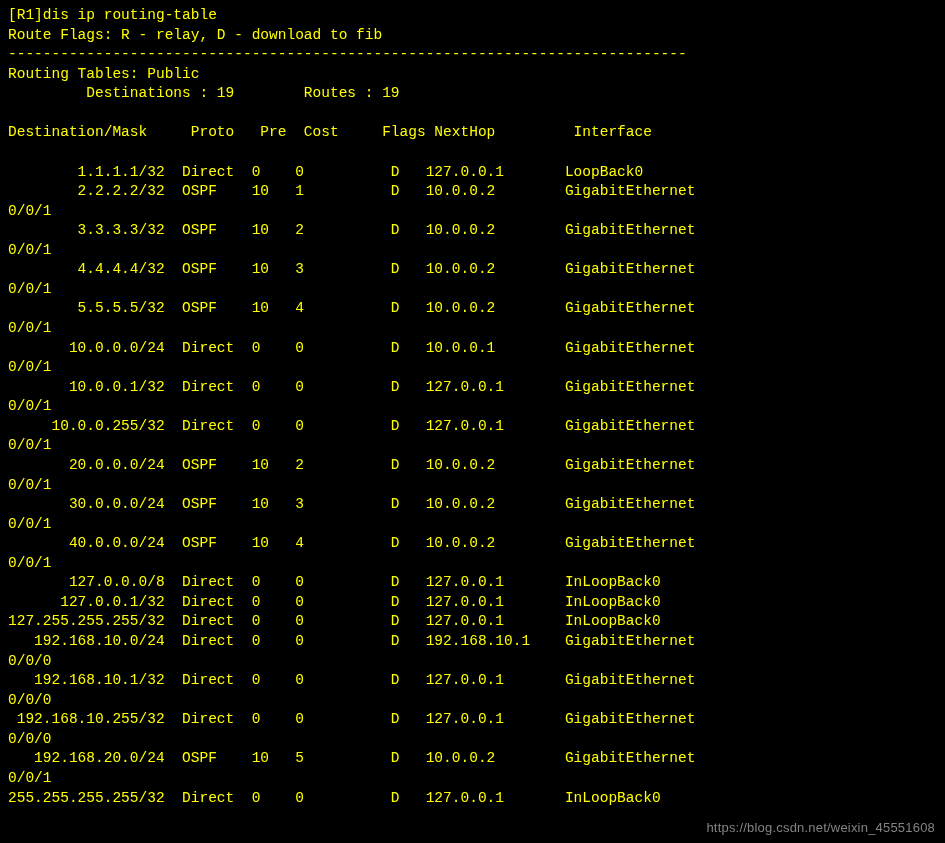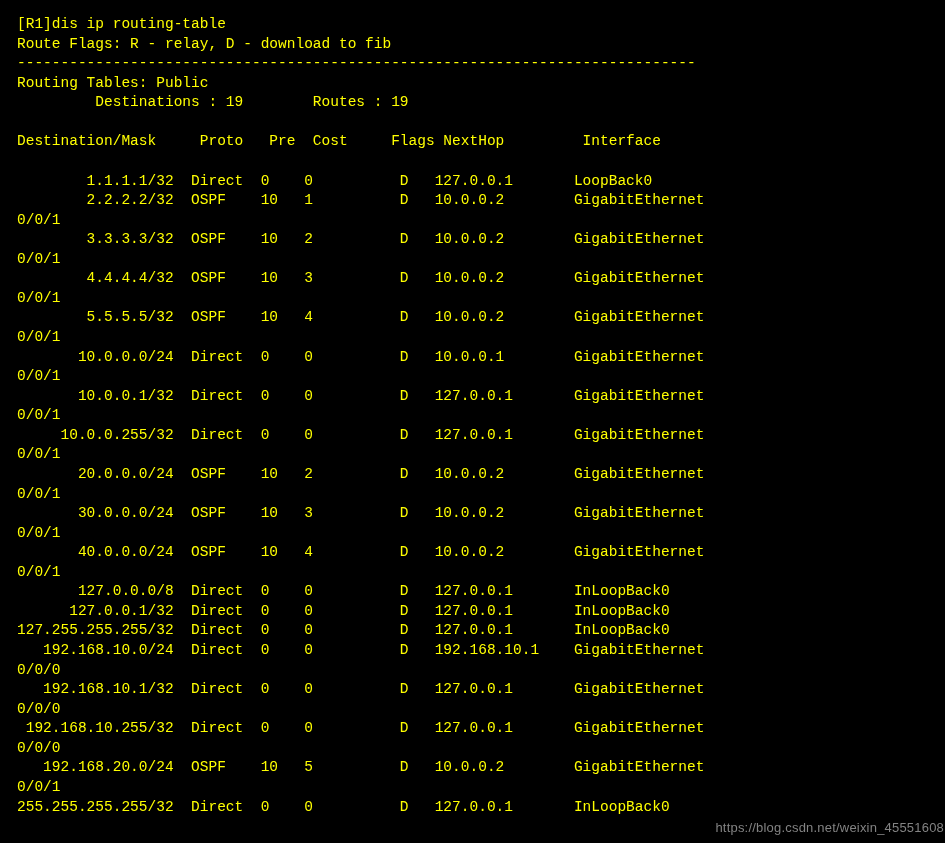--- a/index.html
+++ b/index.html
@@ -10,26 +10,26 @@
     font-family: "Courier New", monospace;
     font-size: 14.5px;
     line-height: 1.35;
     width: 945px;
     height: 843px;
     box-sizing: border-box;
     position: relative;
     overflow: hidden;
   }
   pre {
-    margin: 11px;
+    margin: 2px;
     font-family: inherit;
   }
   .watermark {
     position: absolute;
-    right: 1px;
+    right: 10px;
     bottom: 6px;
     color: #9a9a9a;
     font-family: Arial, sans-serif;
     font-size: 13px;
     letter-spacing: 0.2px;
     opacity: 0.85;
   }
 </style>
 </head>
 <body>

